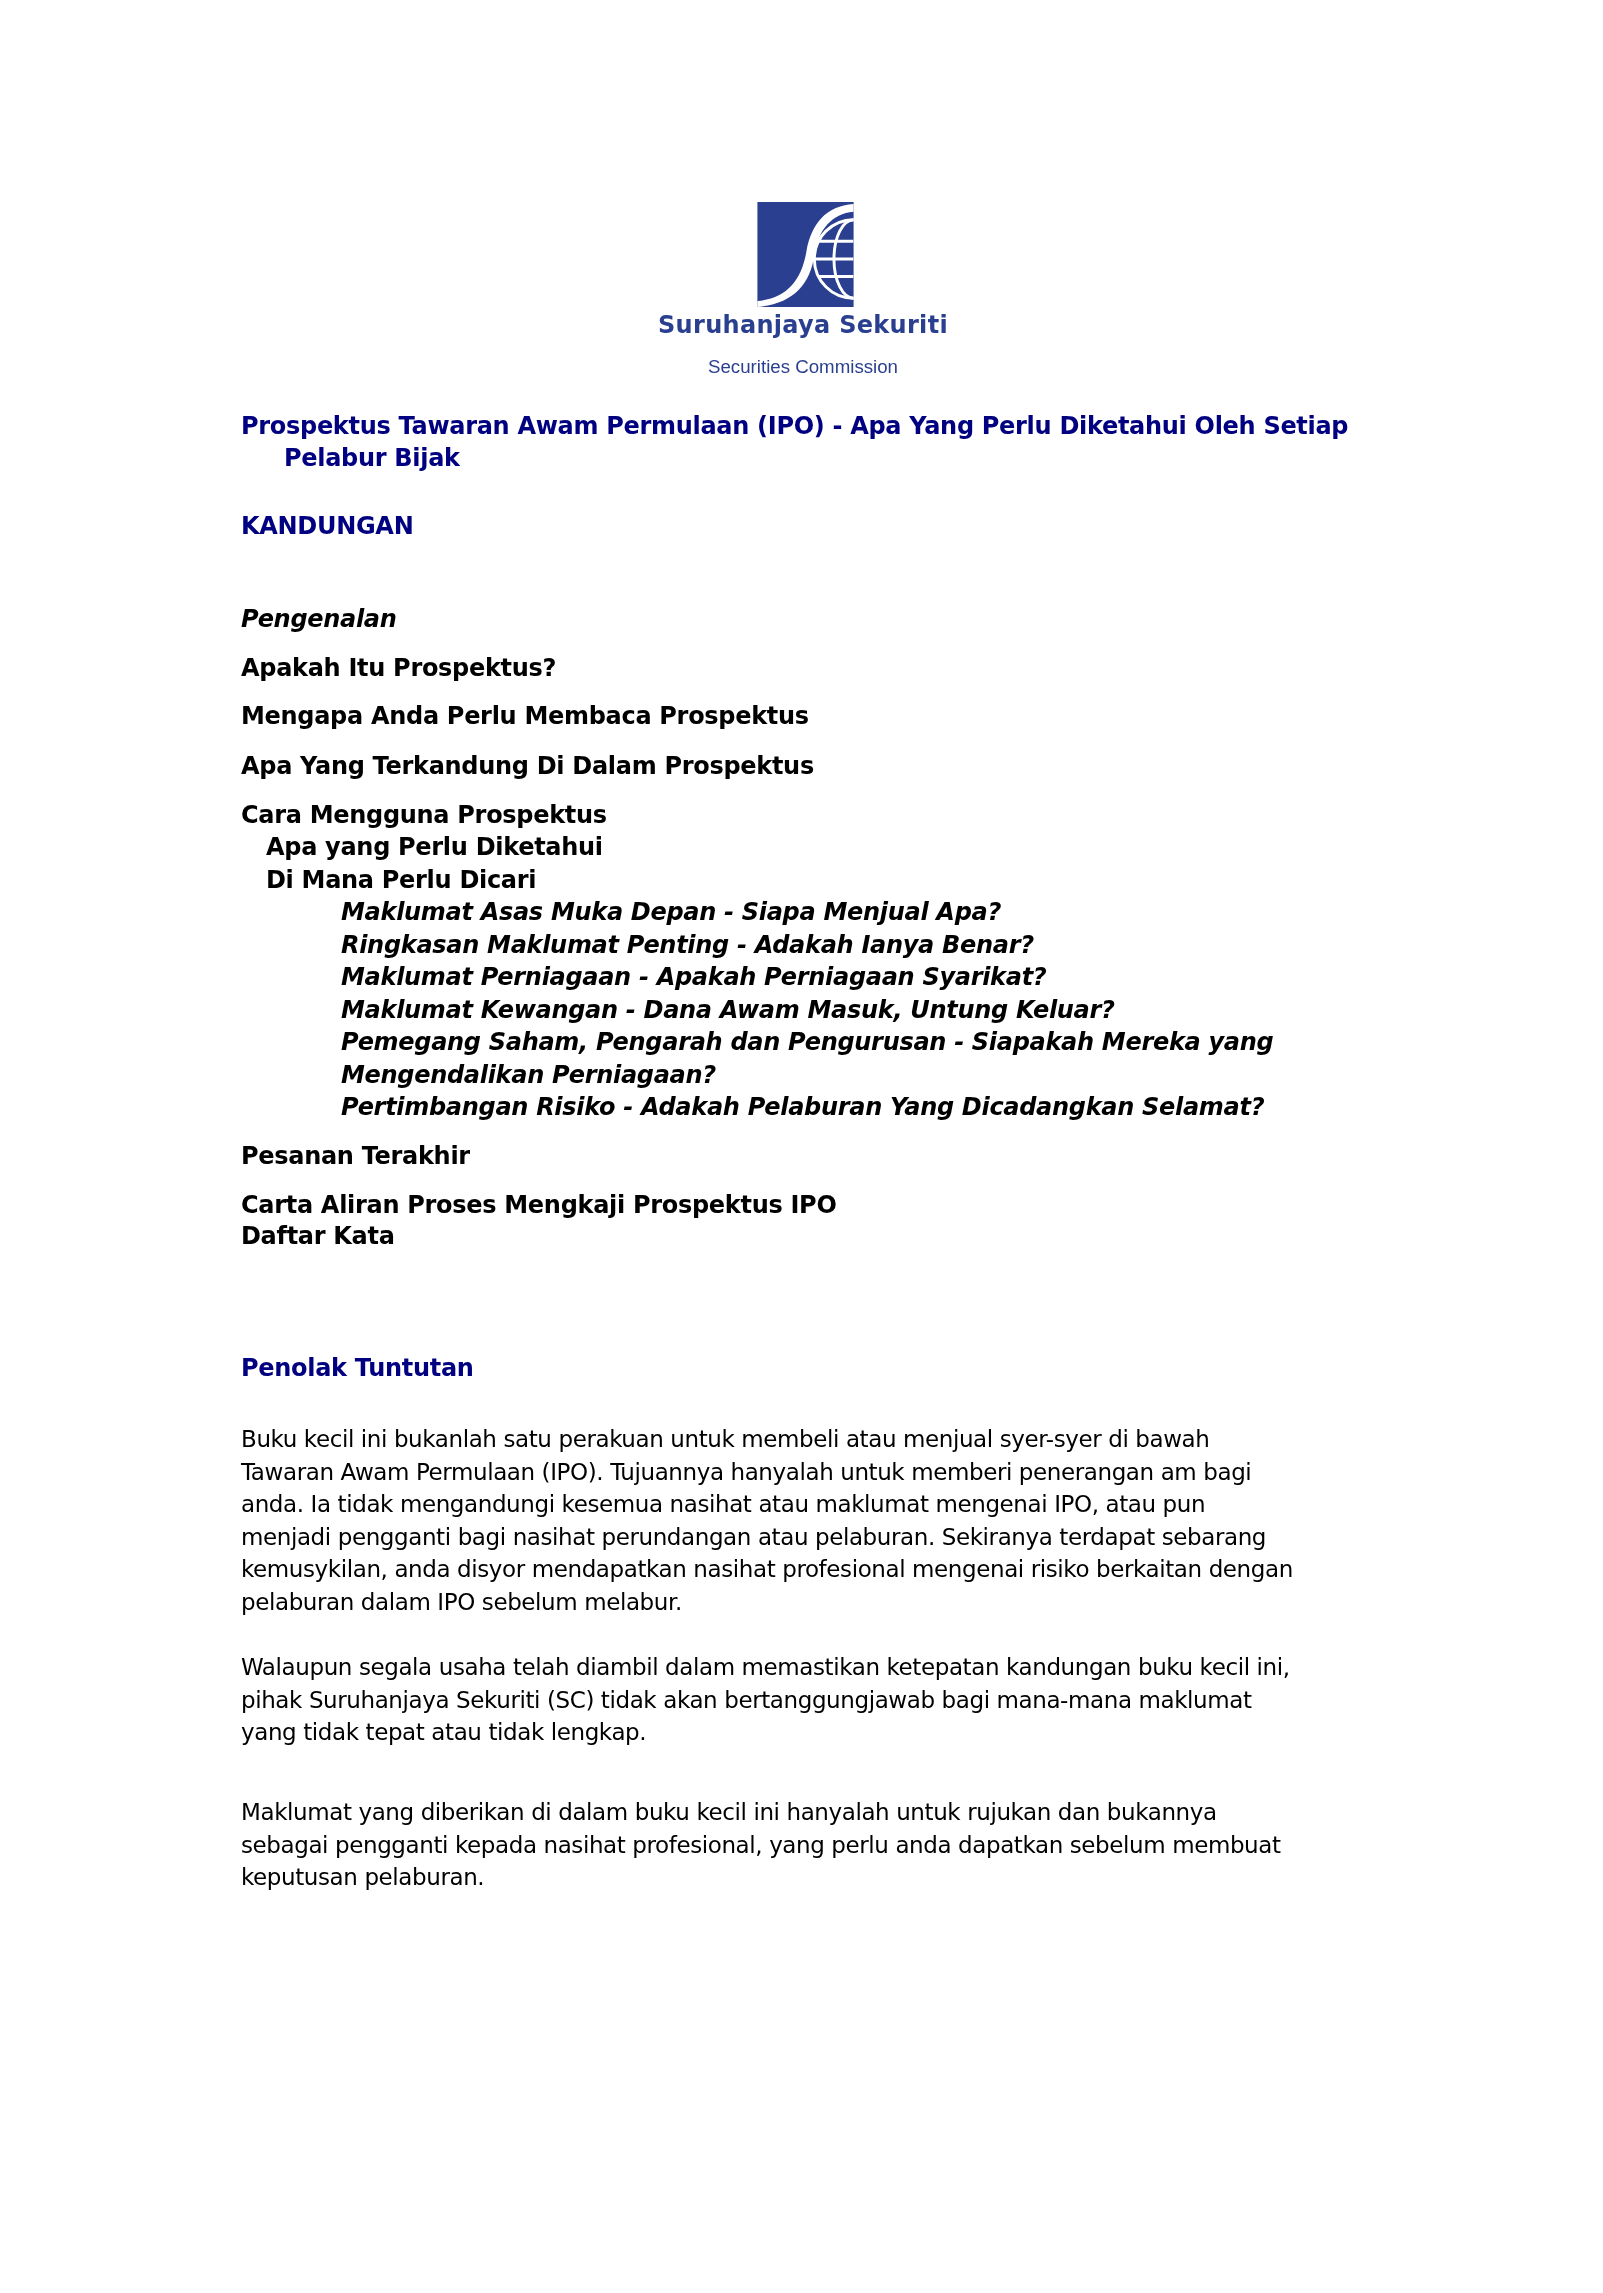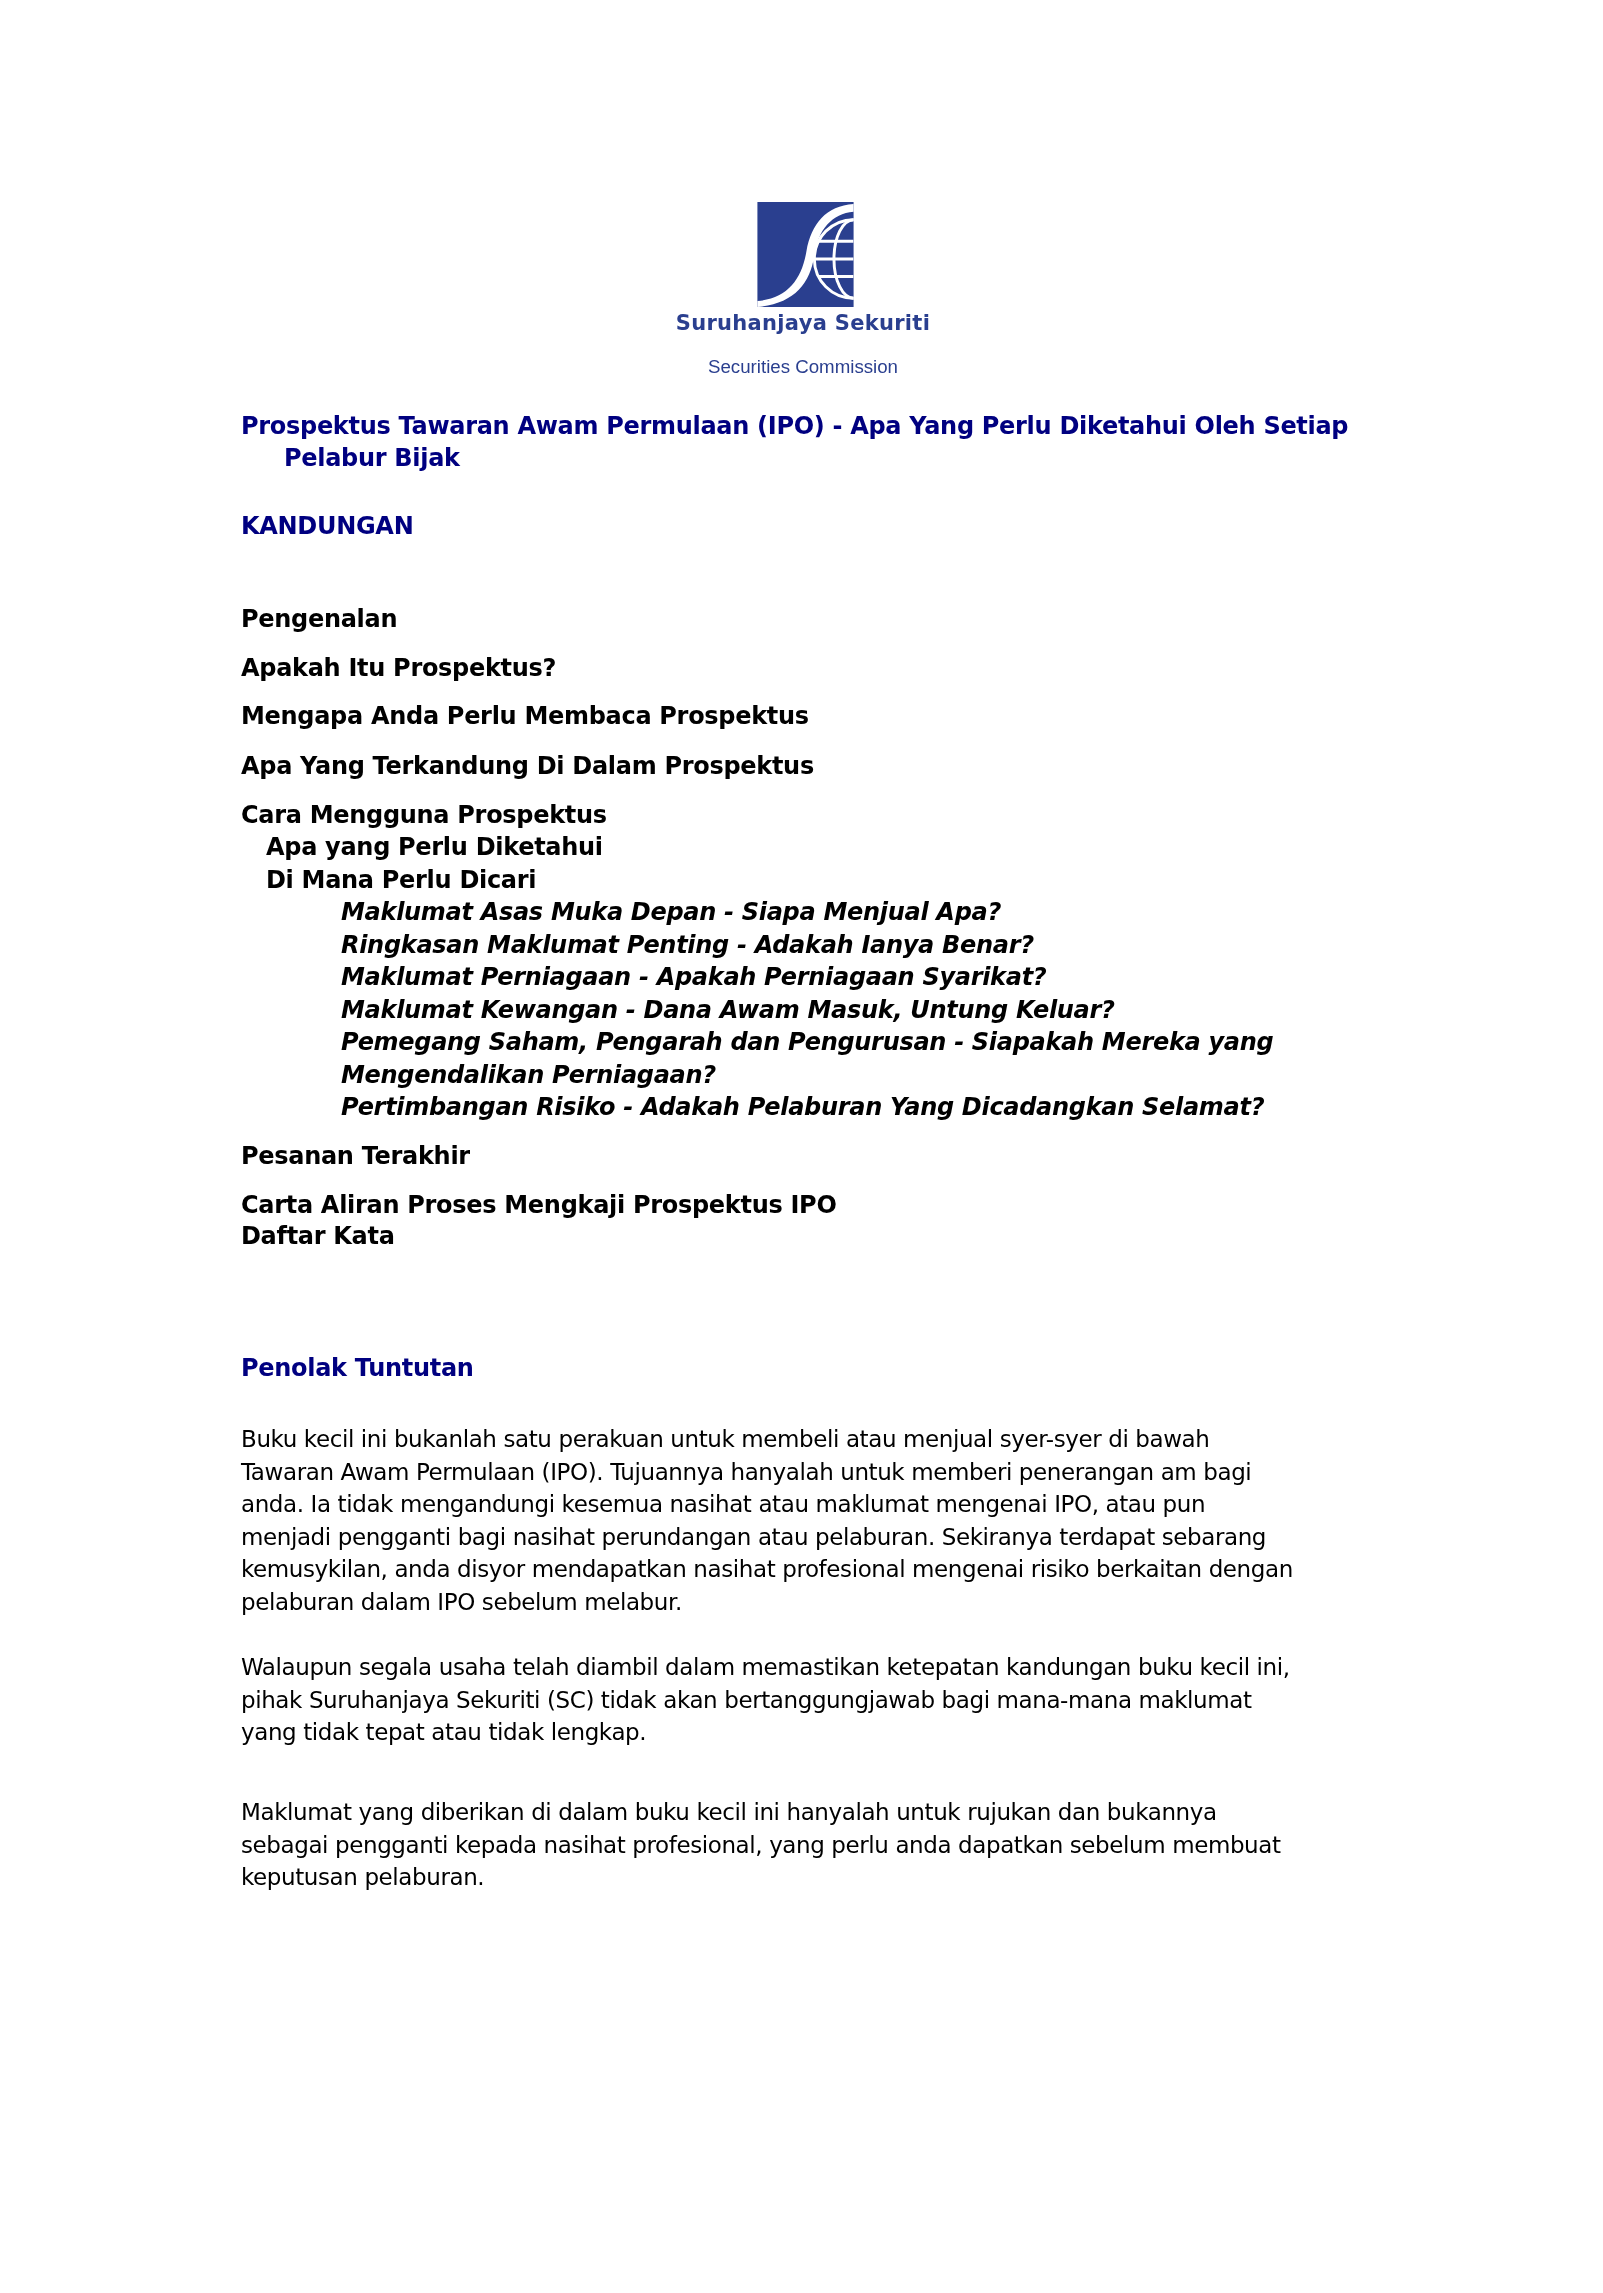--- a/index.html
+++ b/index.html
@@ -3,21 +3,21 @@
 <meta charset="utf-8">
 <style>
   html, body { margin: 0; padding: 0; background: #ffffff; }
   body { width: 1604px; height: 2293px; position: relative; overflow: hidden;
          font-family: "DejaVu Sans", "Liberation Sans", sans-serif; }
   .page { position: absolute; left: 0; top: 0; width: 1604px; height: 2293px; background: #fff; }
 
   .logo { position: absolute; left: 611px; top: 197px; width: 384px; height: 172px; }
   .logo-box { position: absolute; left: 146px; top: 4.9px; width: 97px; height: 105px; }
   .logo-name { position: absolute; left: 0; top: 114px; width: 384px; text-align: center;
-               font-family: "DejaVu Sans", sans-serif; font-weight: bold; font-size: 21px;
+               font-family: "DejaVu Sans", sans-serif; font-weight: bold; font-size: 24px;
                color: #2a3f8f; letter-spacing: 0.3px; }
   .logo-sub { position: absolute; left: 0; top: 159px; width: 384px; text-align: center;
               font-family: "Liberation Sans", sans-serif; font-size: 18.7px; color: #2a3f8f; }
   .h { position: absolute; left: 241px; font-weight: bold; font-size: 24px;
        color: #000080; white-space: nowrap; letter-spacing: -0.3px; line-height: 32.5px; }
   .sub { left: 266px; }
   .it { left: 341px; font-style: italic; }
 
   .body-p { position: absolute; left: 241px; width: 1153px; font-size: 23px; line-height: 32.5px;
             color: #000000; letter-spacing: -0.4px; }
@@ -48,21 +48,21 @@
     </svg>
     <div class="logo-name">Suruhanjaya Sekuriti</div>
     <div class="logo-sub">Securities Commission</div>
   </div>
 
   <div class="h" style="top:410px;">Prospektus Tawaran Awam Permulaan (IPO) - Apa Yang Perlu Diketahui Oleh Setiap</div>
   <div class="h" style="top:442px;margin-left:43px;">Pelabur Bijak</div>
 
   <div class="h" style="top:510px;">KANDUNGAN</div>
 
-  <a class="h toc" style="top:603px;">Pengenalan</a>
+  <a class="h toc" style="top:603px;font-style:italic;">Pengenalan</a>
   <a class="h toc" style="top:652px;">Apakah Itu Prospektus?</a>
   <a class="h toc" style="top:700px;">Mengapa Anda Perlu Membaca Prospektus</a>
   <a class="h toc" style="top:750px;">Apa Yang Terkandung Di Dalam Prospektus</a>
   <a class="h toc" style="top:799px;">Cara Mengguna Prospektus</a>
 
   <a class="h toc sub" style="top:831px;">Apa yang Perlu Diketahui</a>
   <a class="h toc sub" style="top:864px;">Di Mana Perlu Dicari</a>
 
   <a class="h toc it" style="top:896px;">Maklumat Asas Muka Depan - Siapa Menjual Apa?</a>
   <a class="h toc it" style="top:929px;">Ringkasan Maklumat Penting - Adakah Ianya Benar?</a>

